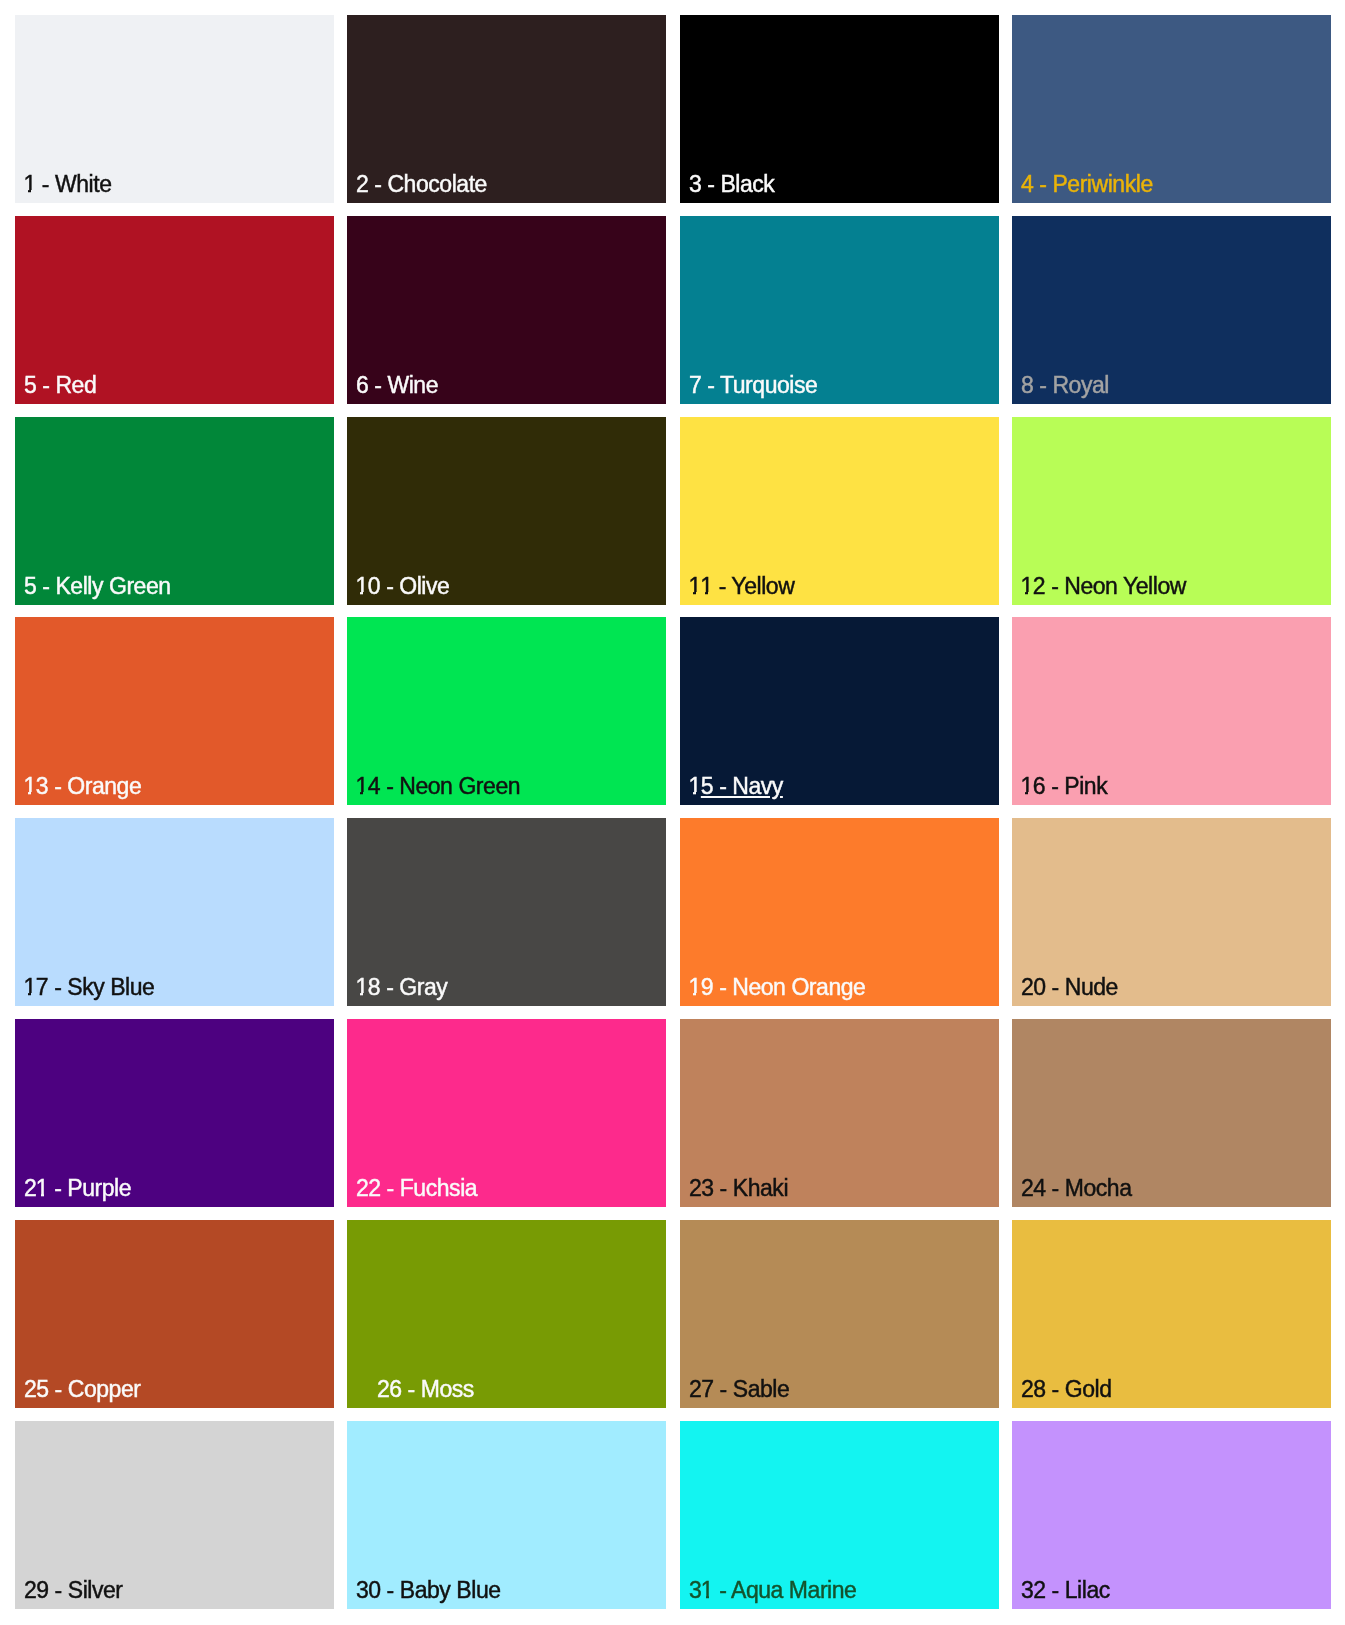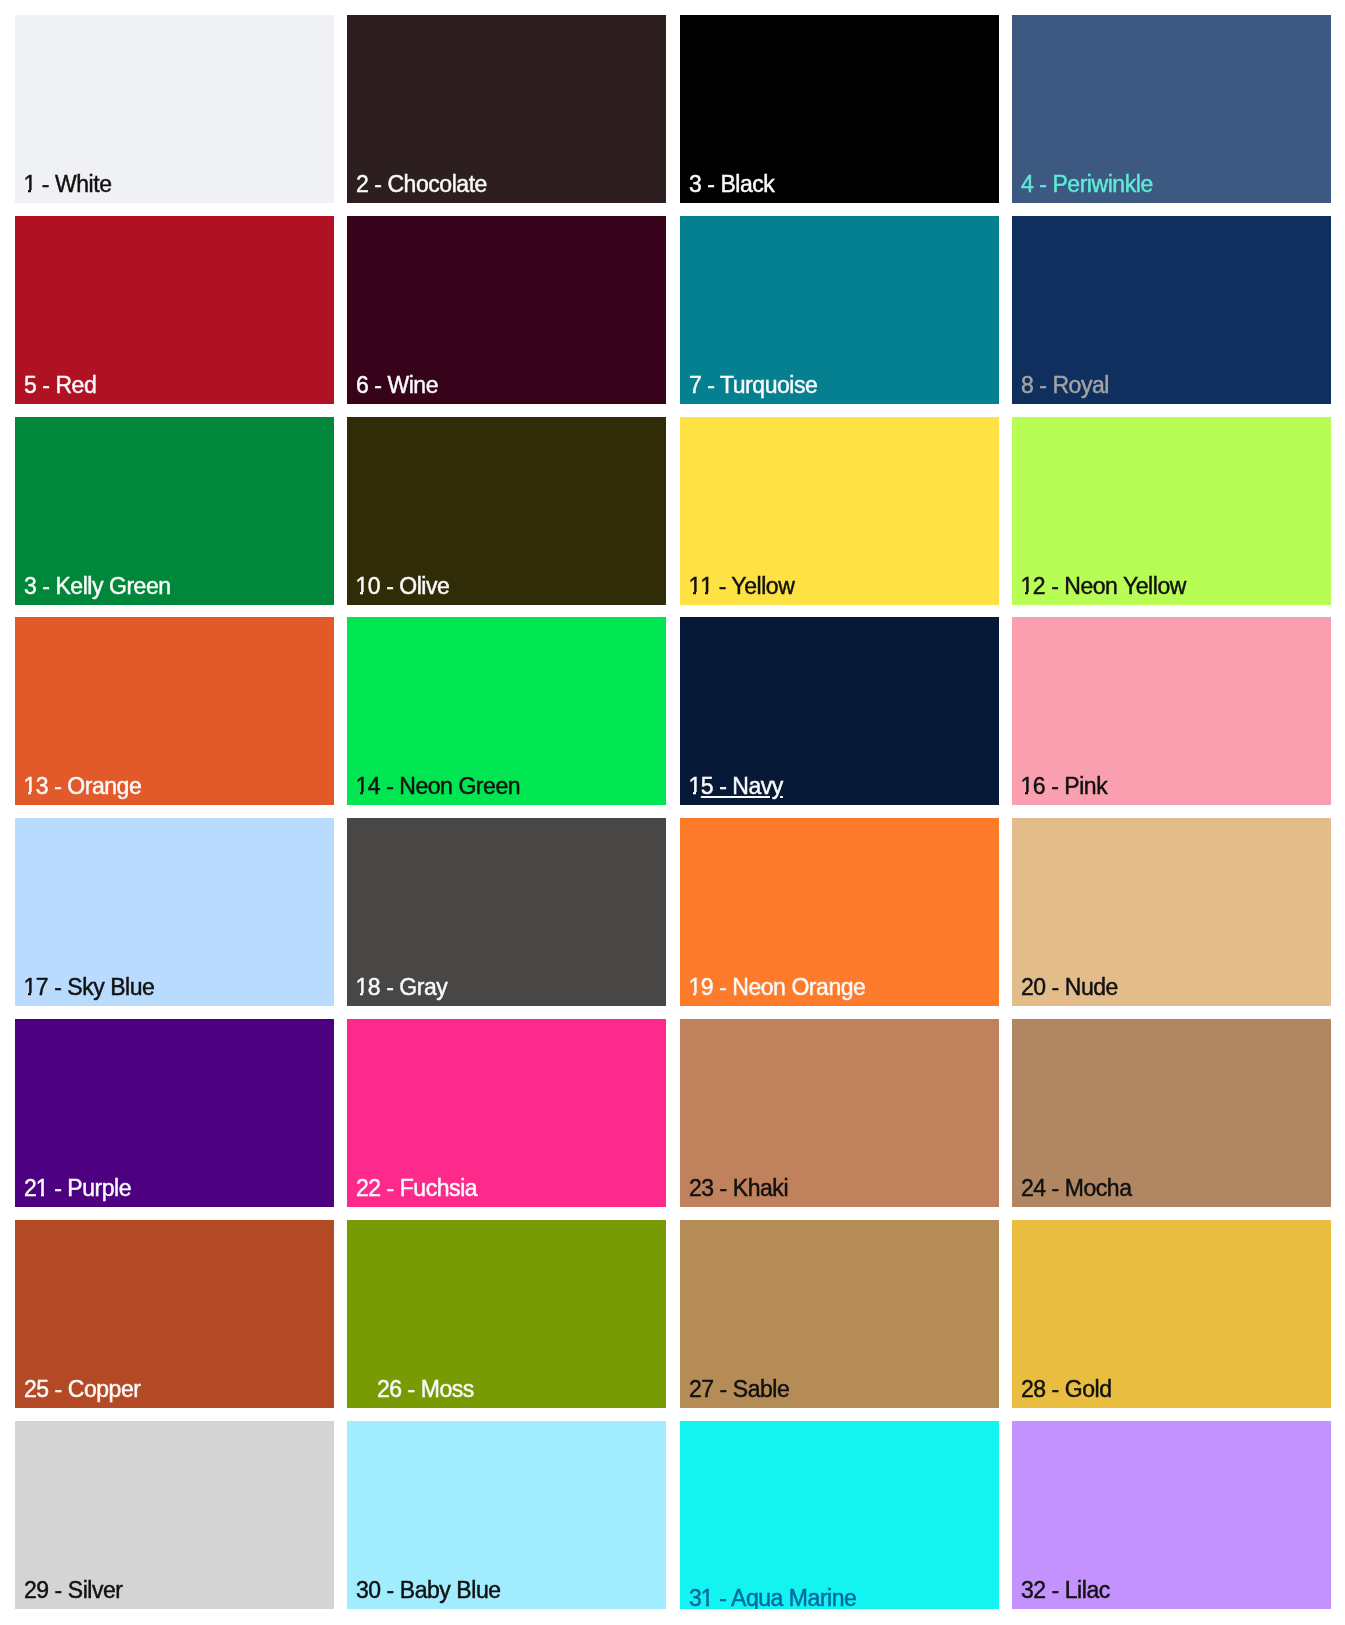--- a/index.html
+++ b/index.html
@@ -68,36 +68,36 @@
   <div class="swatch" style="--swatch-bg: #eff1f4;">
     <span class="swatch-label" style="color: rgb(17, 17, 17);"><span class="digit-one">1</span> - White</span>
   </div>
   <div class="swatch" style="--swatch-bg: #2d1f1f;">
     <span class="swatch-label" style="color: rgb(250, 250, 250);">2 - Chocolate</span>
   </div>
   <div class="swatch" style="--swatch-bg: #000000;">
     <span class="swatch-label" style="color: rgb(250, 250, 250);">3 - Black</span>
   </div>
   <div class="swatch" style="--swatch-bg: #3d5982;">
-    <span class="swatch-label" style="color: #5eead4;">4 - Periwinkle</span>
+    <span class="swatch-label" style="color: #eab308;">4 - Periwinkle</span>
   </div>
   <div class="swatch" style="--swatch-bg: #b01223;">
     <span class="swatch-label" style="color: rgb(250, 250, 250);">5 - Red</span>
   </div>
   <div class="swatch" style="--swatch-bg: #37031a;">
     <span class="swatch-label" style="color: rgb(250, 250, 250);">6 - Wine</span>
   </div>
   <div class="swatch" style="--swatch-bg: #048091;">
     <span class="swatch-label" style="color: rgb(250, 250, 250);">7 - Turquoise</span>
   </div>
   <div class="swatch" style="--swatch-bg: #0f2f5e;">
     <span class="swatch-label" style="color: #a3a3a3;">8 - Royal</span>
   </div>
   <div class="swatch" style="--swatch-bg: #018739;">
-    <span class="swatch-label" style="color: rgb(250, 250, 250);">3 - Kelly Green</span>
+    <span class="swatch-label" style="color: rgb(250, 250, 250);">5 - Kelly Green</span>
   </div>
   <div class="swatch" style="--swatch-bg: #302c07;">
     <span class="swatch-label" style="color: rgb(250, 250, 250);"><span class="digit-one">1</span>0 - Olive</span>
   </div>
   <div class="swatch" style="--swatch-bg: #fee243;">
     <span class="swatch-label" style="color: rgb(17, 17, 17);"><span class="digit-one">1</span><span class="digit-one">1</span> - Yellow</span>
   </div>
   <div class="swatch" style="--swatch-bg: #b8fd56;">
     <span class="swatch-label" style="color: rgb(17, 17, 17);"><span class="digit-one">1</span>2 - Neon Yellow</span>
   </div>
@@ -149,18 +149,18 @@
   <div class="swatch" style="--swatch-bg: #e9bd40;">
     <span class="swatch-label" style="color: rgb(17, 17, 17);">28 - Gold</span>
   </div>
   <div class="swatch" style="--swatch-bg: #d4d4d4;">
     <span class="swatch-label" style="color: rgb(17, 17, 17);">29 - Silver</span>
   </div>
   <div class="swatch" style="--swatch-bg: #a1ecff;">
     <span class="swatch-label" style="color: rgb(17, 17, 17);">30 - Baby Blue</span>
   </div>
   <div class="swatch" style="--swatch-bg: #13f4f1;">
-    <span class="swatch-label" style="color: #0369a1; margin-top: 8px;">3<span class="digit-one">1</span> - Aqua Marine</span>
+    <span class="swatch-label" style="color: #14532d;">3<span class="digit-one">1</span> - Aqua Marine</span>
   </div>
   <div class="swatch" style="--swatch-bg: #c492fd;">
     <span class="swatch-label" style="color: rgb(17, 17, 17);">32 - Lilac</span>
   </div>
 </div>
 
 </body></html>

